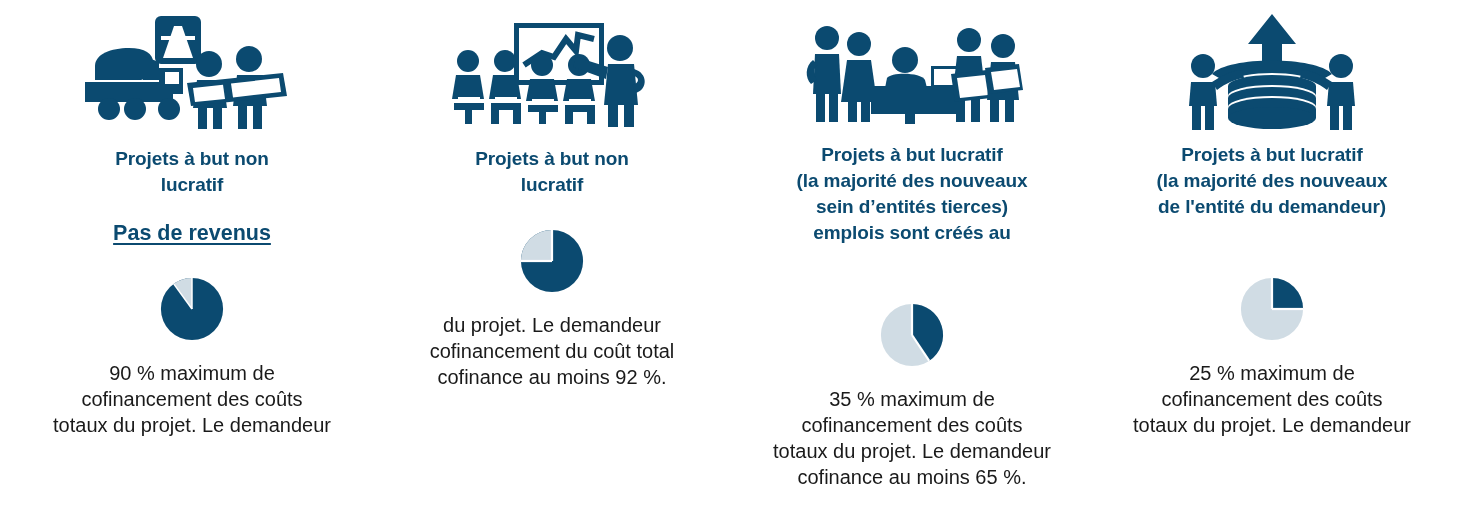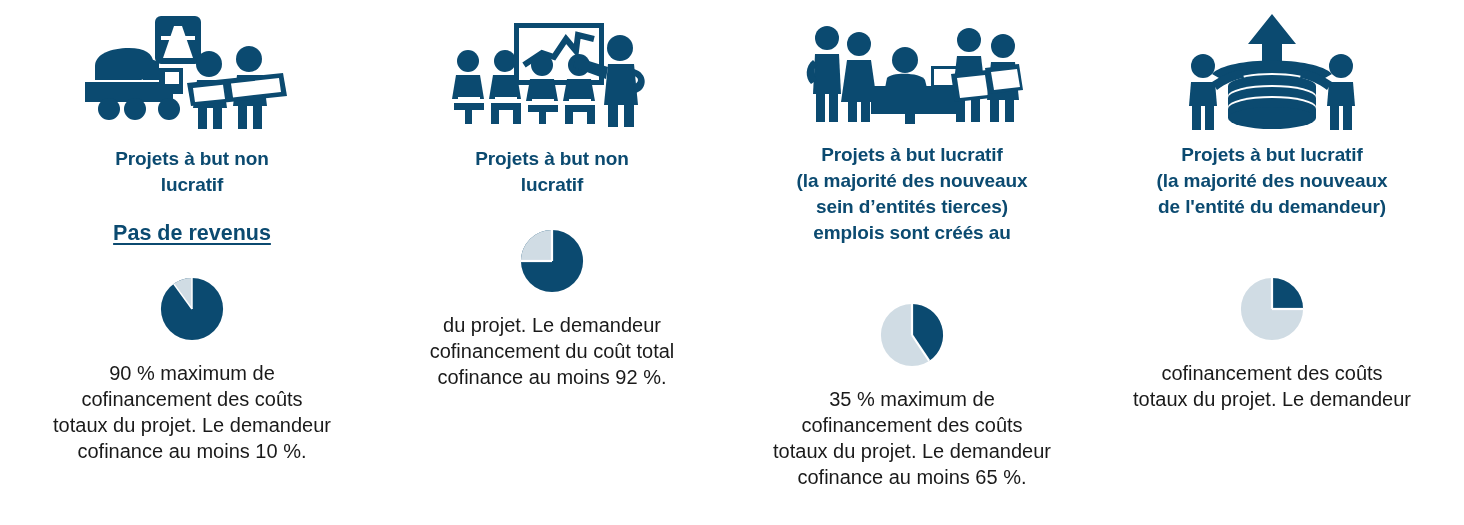--- a/index.html
+++ b/index.html
@@ -135,21 +135,20 @@
         <circle cx="50" cy="50" r="42" fill="#0b4a70"></circle>
         <path d="M50 50 L50 8 A42 42 0 0 0 25.3 16 Z" fill="#d0dce4"></path>
         <path d="M50 50 L50 8" stroke="#ffffff" stroke-width="2" fill="none"></path>
         <path d="M50 50 L25.3 16" stroke="#ffffff" stroke-width="2" fill="none"></path>
       </svg>
     </div>
     <div class="body-text">
       <span class="body-line">90 % maximum de</span>
       <span class="body-line">cofinancement des coûts</span>
       <span class="body-line">totaux du projet. Le demandeur</span>
-      <span class="body-line">cofinance au moins 10 %.</span>
     </div>
   </div>
 
   <div class="column col-2">
     <div class="icon-slot">
       <svg width="220" height="118" viewBox="0 0 220 118" aria-hidden="true">
         <g fill="#0b4a70">
 
           <rect x="72" y="10" width="90" height="62" fill="#0b4a70"></rect>
           <rect x="77" y="15" width="80" height="52" fill="#ffffff"></rect>
@@ -315,18 +314,19 @@
     <div class="subtitle empty"></div>
     <div class="pie-slot">
       <svg width="74" height="74" viewBox="0 0 100 100" aria-hidden="true">
         <circle cx="50" cy="50" r="42" fill="#d0dce4"></circle>
         <path d="M50 50 L50 8 A42 42 0 0 1 92 50 Z" fill="#0b4a70"></path>
         <path d="M50 50 L50 8" stroke="#ffffff" stroke-width="3" fill="none"></path>
         <path d="M50 50 L92 50" stroke="#ffffff" stroke-width="3" fill="none"></path>
       </svg>
     </div>
     <div class="body-text">
+      <span class="body-line">25 % maximum de</span>
       <span class="body-line">cofinancement des coûts</span>
       <span class="body-line">totaux du projet. Le demandeur</span>
     </div>
   </div>
 
 </div>
 
 </body></html>

